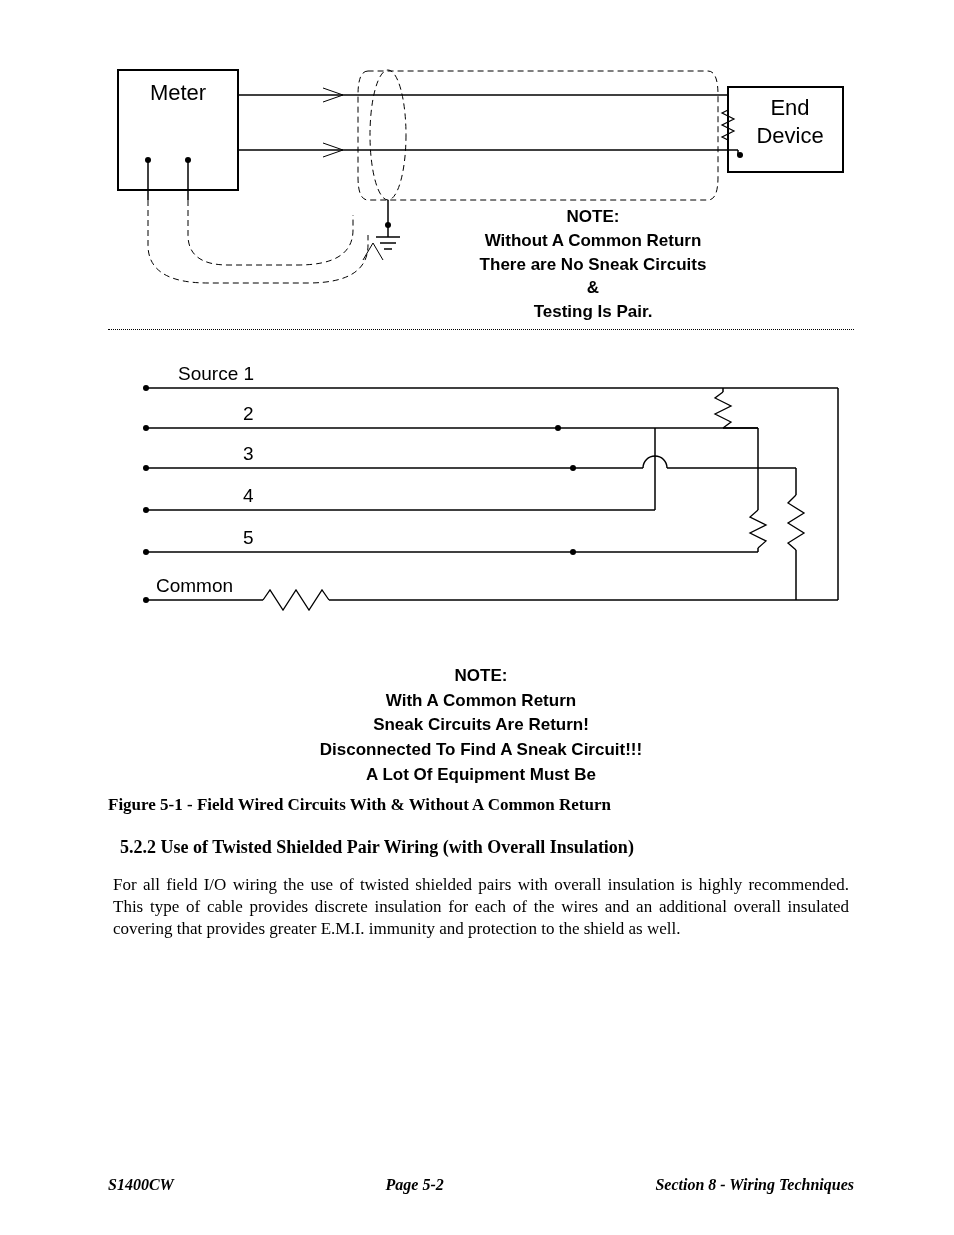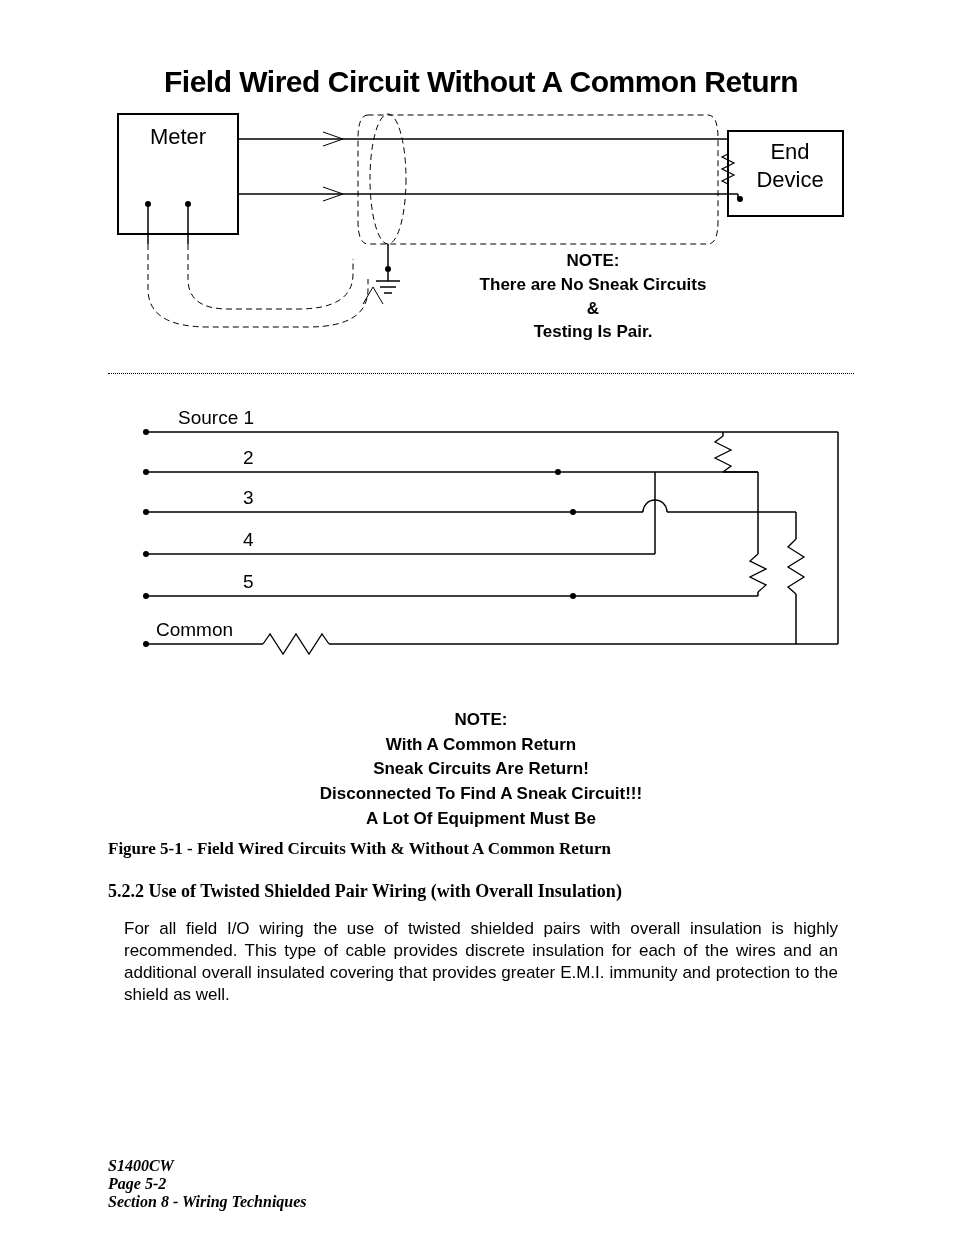--- a/index.html
+++ b/index.html
@@ -53,41 +53,40 @@
     text-align: left;
     font-weight: bold;
     font-family: Georgia, 'Times New Roman', serif;
     font-size: 17px;
     margin: 8px 0 22px 0;
   }
   .section-heading {
     font-weight: bold;
     font-family: Georgia, 'Times New Roman', serif;
     font-size: 18px;
-    margin: 0 0 16px 0;
+    margin: 0 0 16px 12px;
   }
   .body-text {
-    font-family: Liberation Sans, sans-serif;
+    font-family: Liberation Serif, serif;
     font-size: 17px;
     line-height: 1.3;
     text-align: justify;
-    margin: 16px;
+    margin: 5px;
   }
   .footer {
     position: absolute;
-    bottom: 24px;
+    bottom: 41px;
     left: 108px;
     right: 100px;
     display: flex;
     justify-content: space-between;
     font-family: Georgia, 'Times New Roman', serif;
     font-style: italic;
     font-weight: bold;
     font-size: 16px;
-    flex-direction: column;
   }
   .svg-label {
     font-family: Arial, Helvetica, sans-serif;
     font-size: 22px;
   }
   .svg-label-small {
     font-family: Arial, Helvetica, sans-serif;
     font-size: 19px;
   }
   .note2 {
@@ -97,21 +96,20 @@
     font-size: 17px;
     line-height: 1.45;
     margin-top: -4px;
   }
 </style>
 </head>
 <body>
 
 <div class="page">
 
-  <h1 class="diagram-title">Field Wired Circuit Without A Common Return</h1>
 
   <div class="diagram1">
     <svg width="746" height="260" viewBox="0 0 746 260">
 
       <rect x="10" y="5" width="120" height="120" fill="none" stroke="#000" stroke-width="2"></rect>
       <text x="70" y="35" text-anchor="middle" class="svg-label">Meter</text>
 
       <circle cx="40" cy="95" r="3" fill="#000"></circle>
       <circle cx="80" cy="95" r="3" fill="#000"></circle>
       <line x1="40" y1="95" x2="40" y2="135" stroke="#000" stroke-width="1.5"></line>
@@ -142,20 +140,21 @@
       <line x1="272" y1="178" x2="288" y2="178" stroke="#000" stroke-width="1.5"></line>
       <line x1="276" y1="184" x2="284" y2="184" stroke="#000" stroke-width="1.5"></line>
 
       <path d="M 40 135 L 40 180 Q 40 218 100 218 L 200 218 Q 260 218 260 180 L 260 170" fill="none" stroke="#000" stroke-width="1" stroke-dasharray="6 4"></path>
       <path d="M 80 135 L 80 170 Q 80 200 120 200 L 190 200 Q 245 200 245 165 L 245 150" fill="none" stroke="#000" stroke-width="1" stroke-dasharray="6 4"></path>
       <polyline points="255,195 265,178 275,195" fill="none" stroke="#000" stroke-width="1"></polyline>
     </svg>
 
     <div class="note-block" style="left:310px; top:140px; width:350px;">
       <div>NOTE:</div>
+      <div>Without A Common Return</div>
       <div>There are No Sneak Circuits</div>
       <div>&amp;</div>
       <div>Testing Is Pair.</div>
     </div>
   </div>
 
   <hr class="divider">
 
 
   <div class="diagram2">

